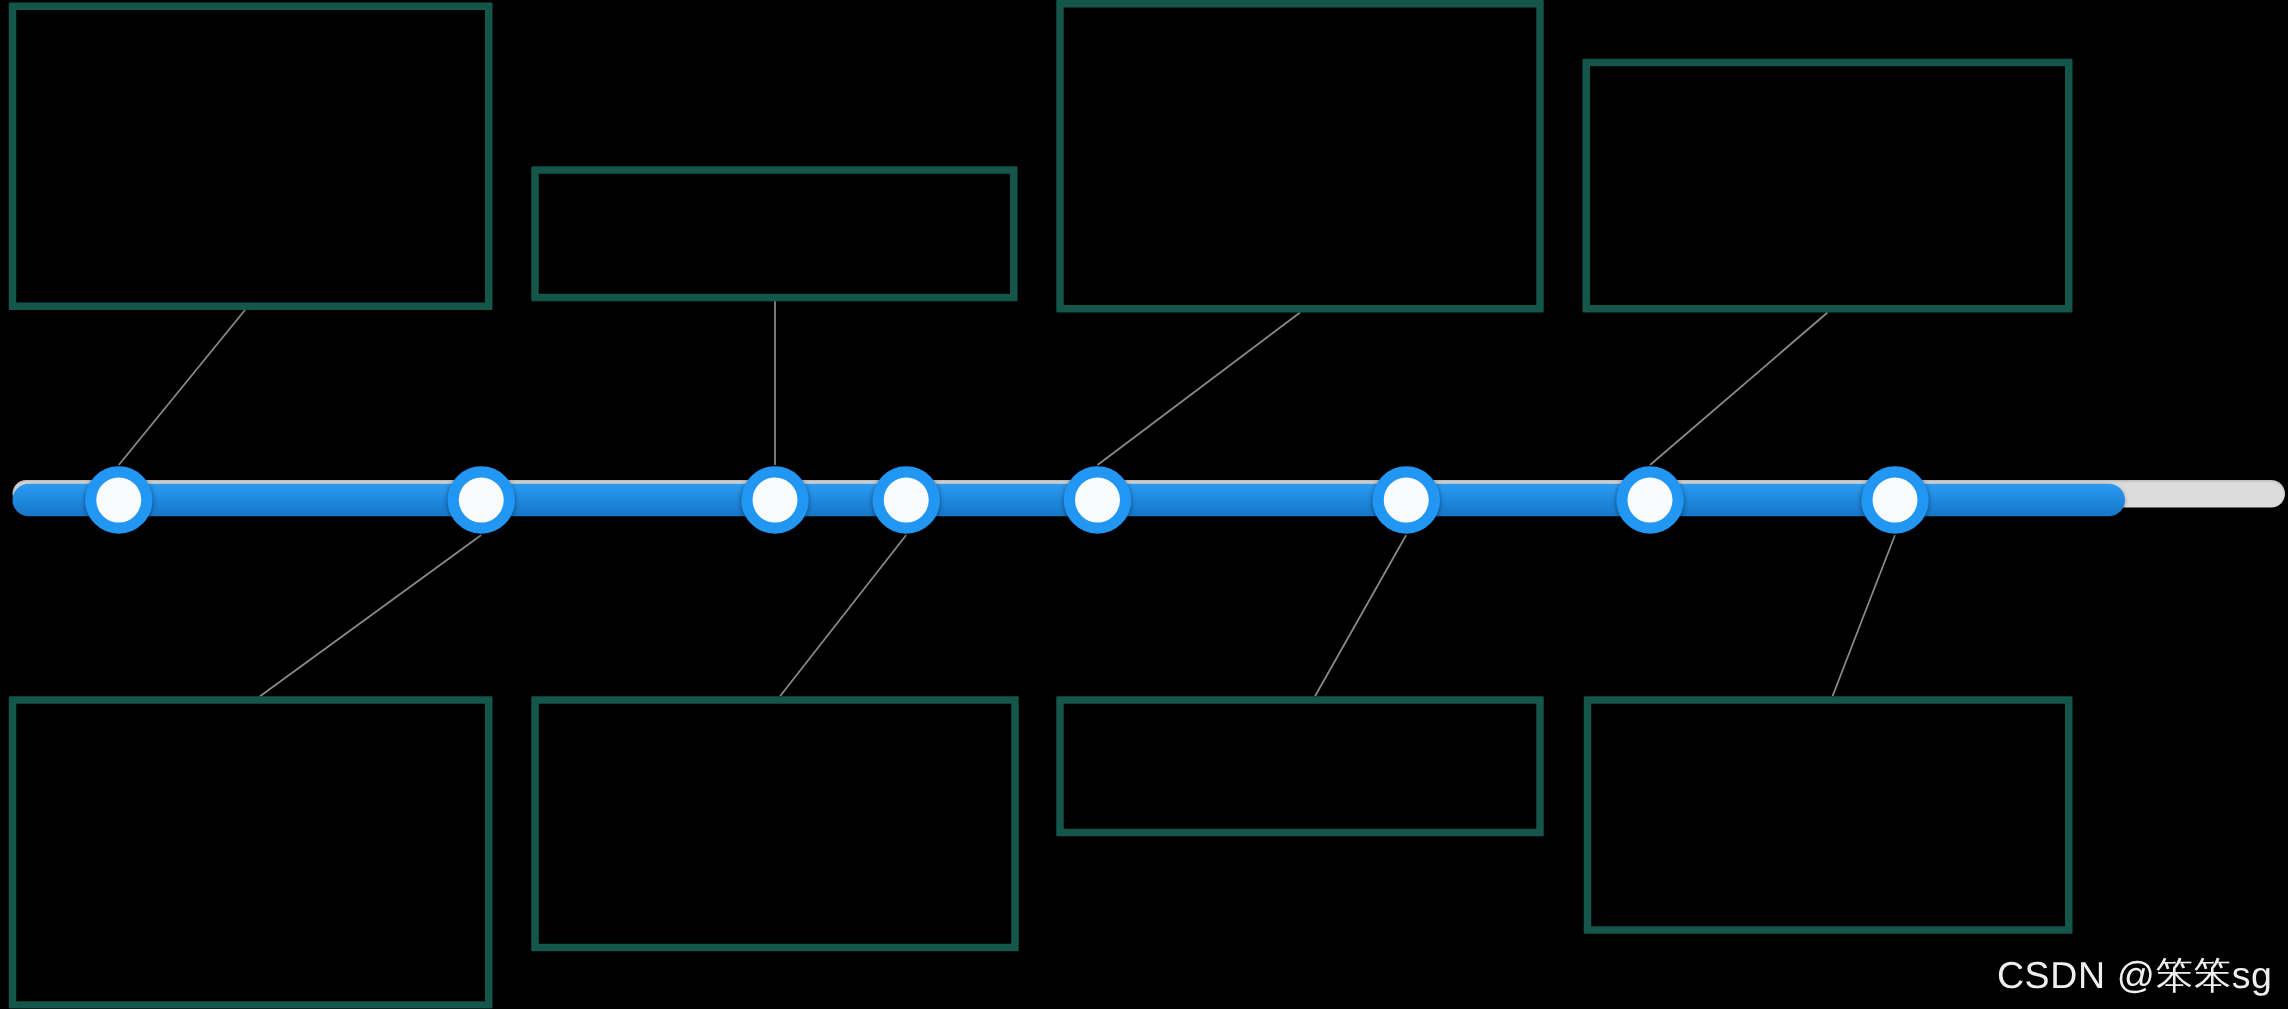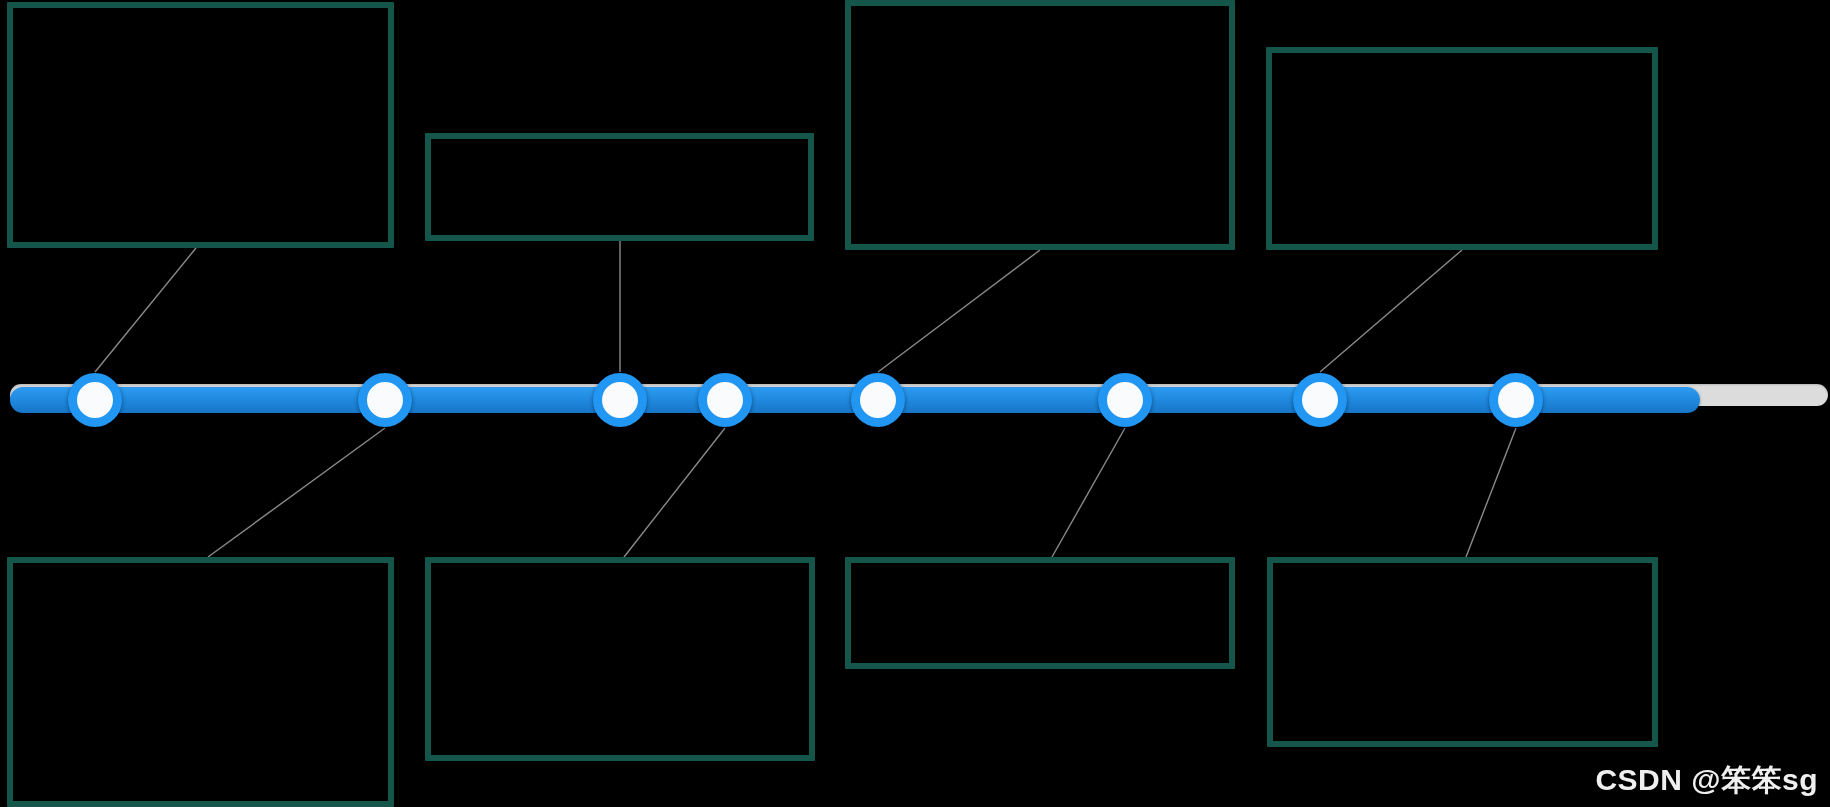--- a/index.html
+++ b/index.html
@@ -84,21 +84,20 @@
   #watermark {
     position: absolute;
     right: 12px;
     bottom: 6px;
     color: #efefef;
     font-size: 30px;
     letter-spacing: 0.5px;
     text-shadow: 0 1px 2px rgba(0,0,0,0.9);
     user-select: none;
     white-space: nowrap;
-    font-weight: bold;
   }
 </style>
 </head>
 <body>
 
 <div id="stage" style="width: 1830px; height: 807px; background: rgb(0, 0, 0);">
 
   <svg id="connectors" viewBox="0 0 1830 807" width="1830" height="807">
       <line x1="196" y1="248" x2="95" y2="372" stroke="#8a8a8a" stroke-width="1.4"></line>
       <line x1="620" y1="241" x2="620" y2="372" stroke="#8a8a8a" stroke-width="1.4"></line>

